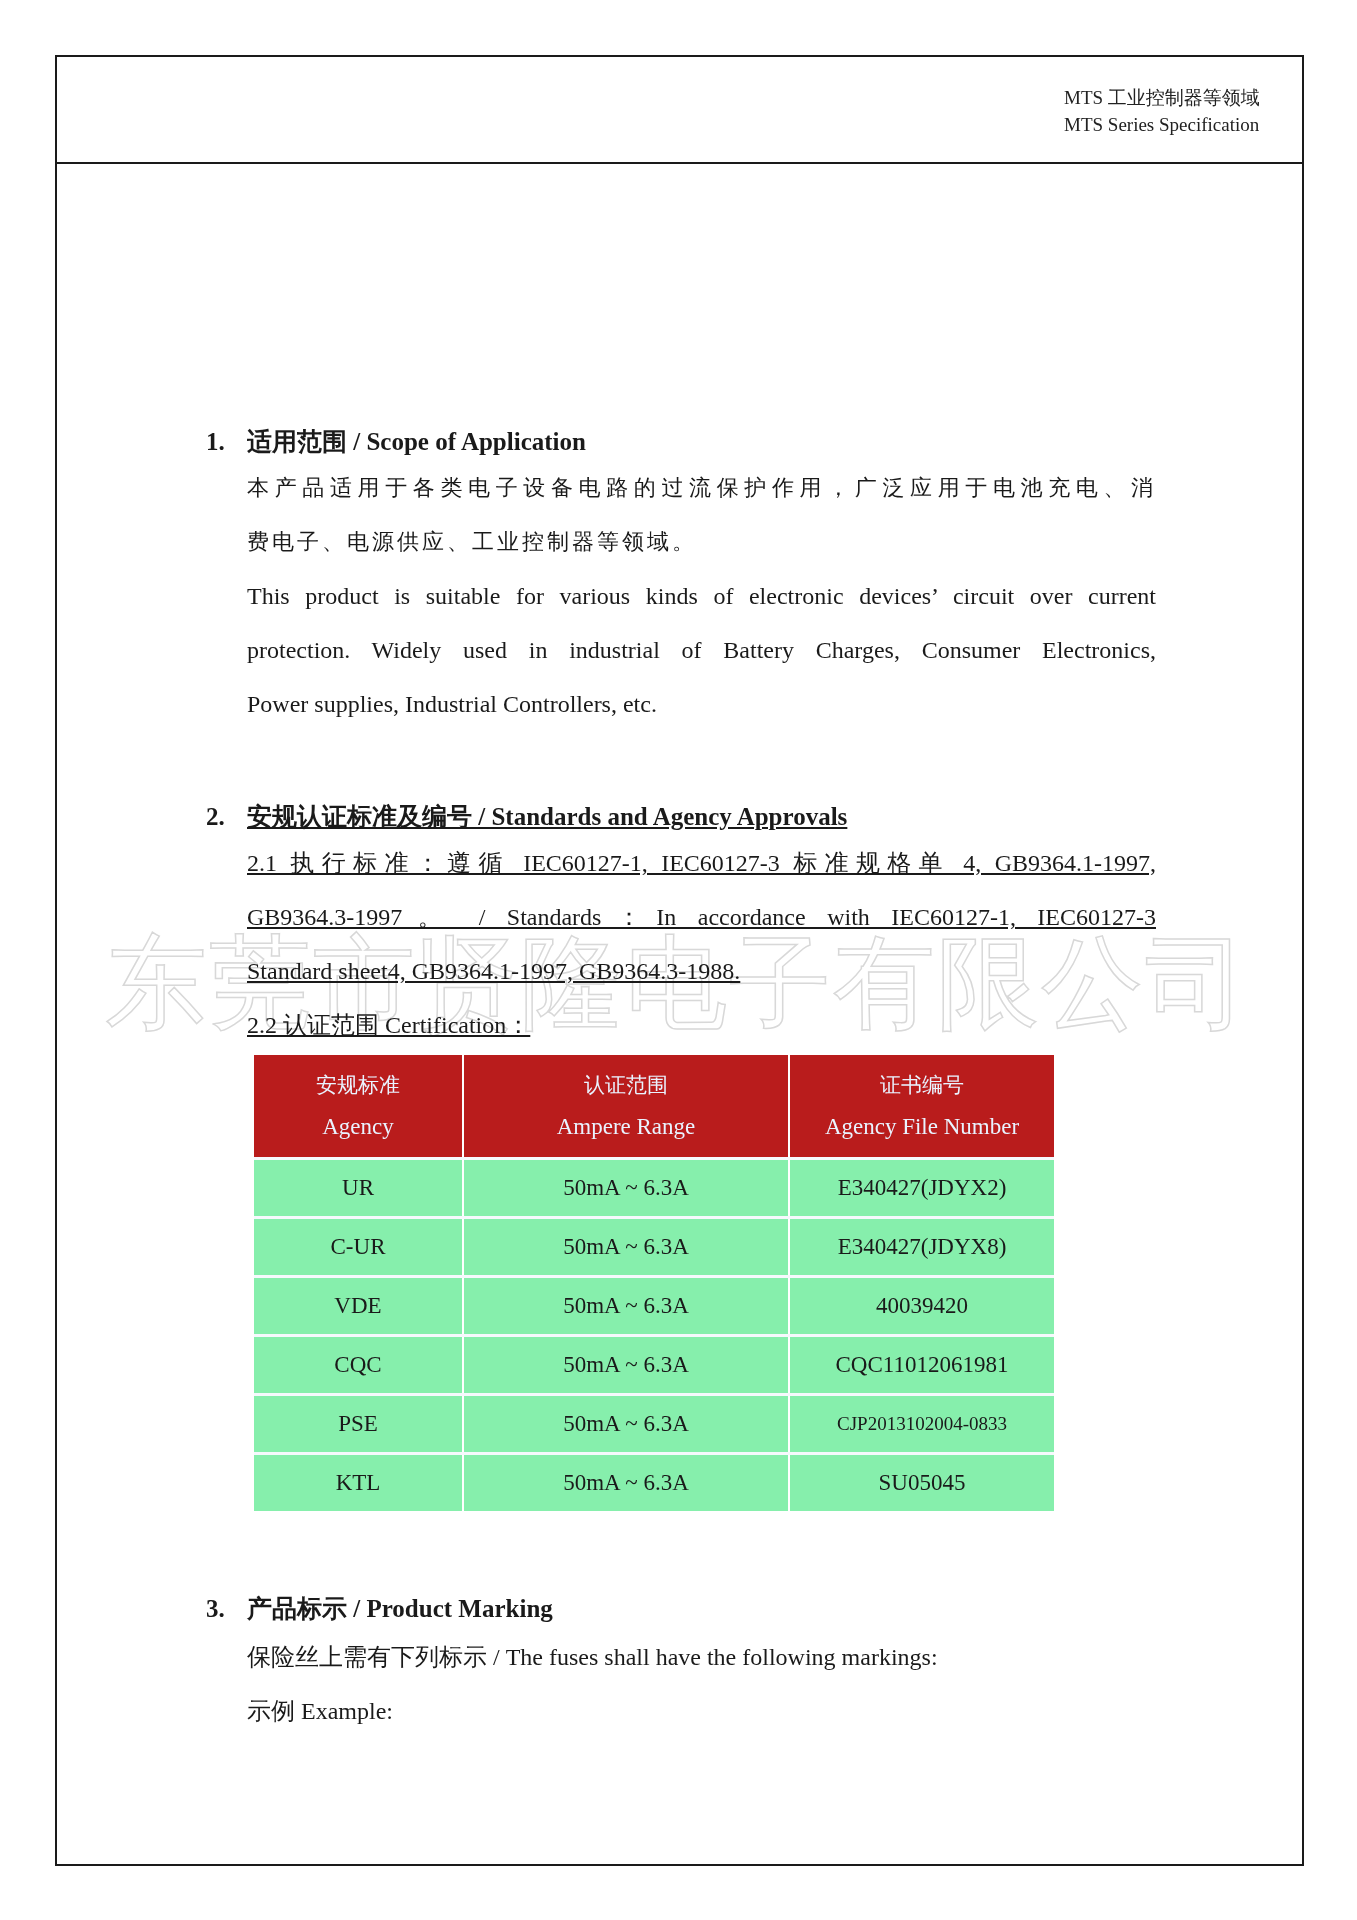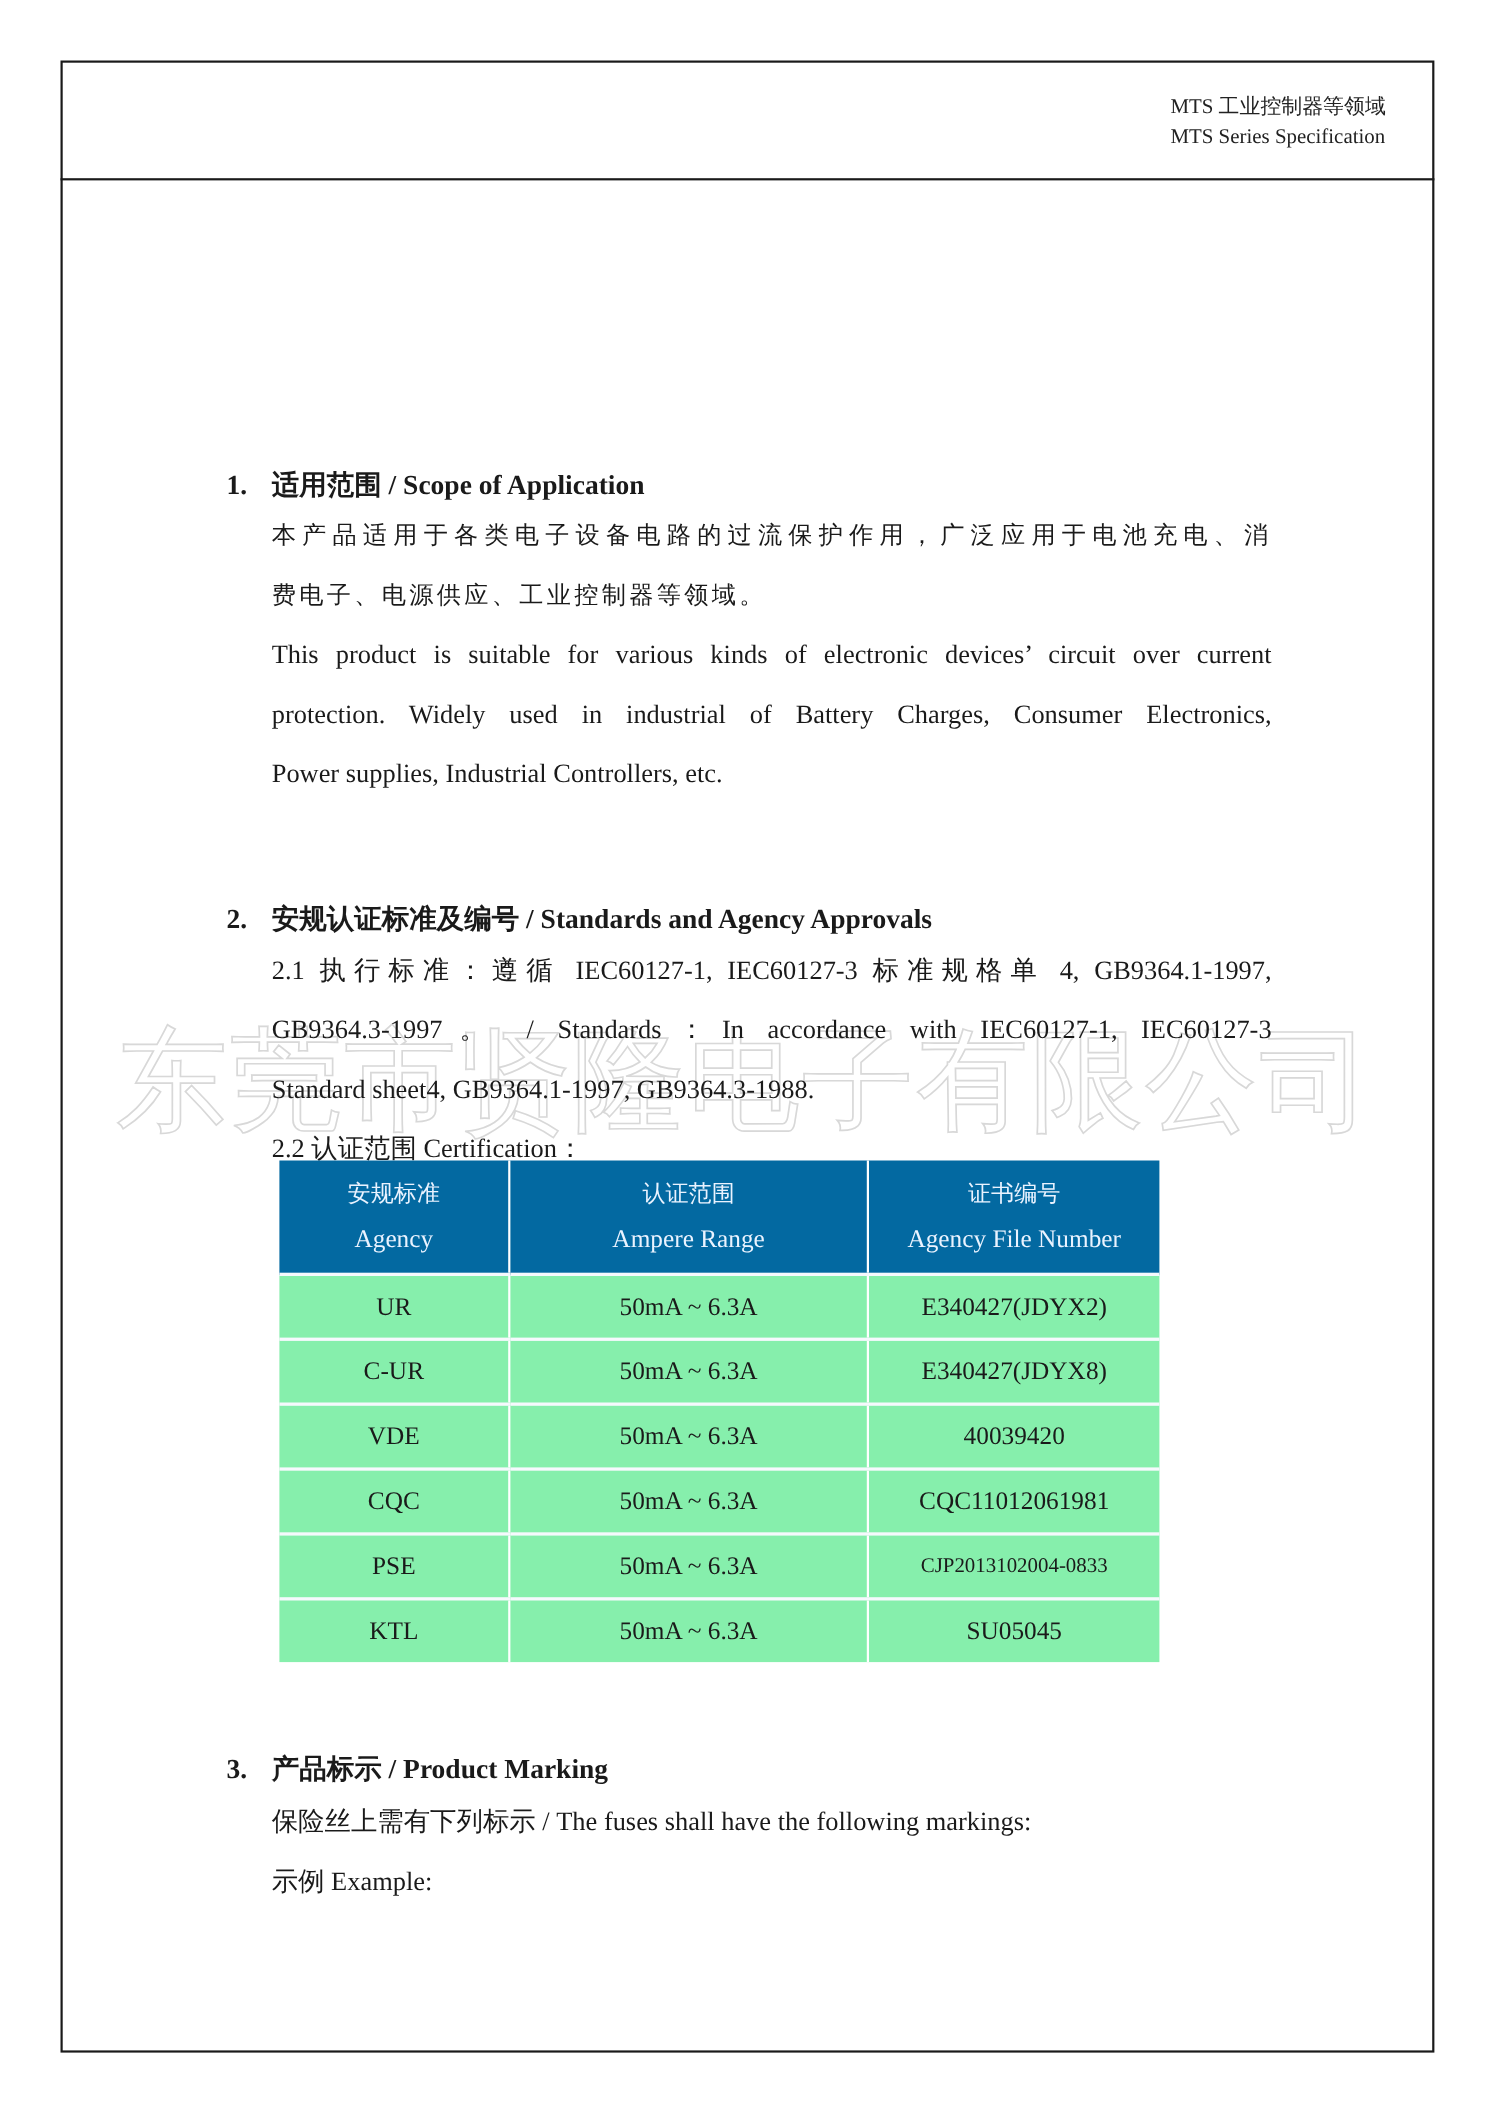--- a/index.html
+++ b/index.html
@@ -11,21 +11,21 @@
   .watermark { position:absolute; left:105px; top:928px; width:1140px; font-size:102px; line-height:110px;
     font-family:"DejaVu Sans", sans-serif; color:transparent; -webkit-text-stroke:1.5px #d8d8d8; letter-spacing:2px; white-space:nowrap; z-index:0; }
   .section { position:absolute; left:206px; width:950px; z-index:1; }
   .sec-head { font-weight:bold; font-size:25px; line-height:34px; white-space:nowrap; }
   .sec-head .num { display:inline-block; width:41px; }
   .para { margin-left:41px; font-size:24px; line-height:54px; text-align:justify; text-align-last:justify; }
   .para.last { text-align-last:left; }
   .cn { font-family:"DejaVu Sans", sans-serif; font-size:22px; letter-spacing:3px; }
   table.cert { position:absolute; left:254px; top:1055px; width:800px; border-collapse:collapse; z-index:1;
     font-size:23px; }
-  table.cert th { background:#0369a1; color:#eaf3ff; font-weight:normal; height:102px; line-height:42px; text-align:center;
+  table.cert th { background:#b91c1c; color:#eaf3ff; font-weight:normal; height:102px; line-height:42px; text-align:center;
     border-left:2px solid #ffffff; padding:0; }
   table.cert th:first-child { border-left:none; }
   table.cert td { background:#86efac; text-align:center; height:56px; border-top:3px solid #f6f9fd; border-left:2px solid #ffffff; padding:0; color:#1a1a1a; }
   table.cert td:first-child { border-left:none; }
   .th-cn { font-family:"DejaVu Sans", sans-serif; font-size:21px; display:block; }
   .small { font-size:19px; }
 </style>
 </head>
 <body>
 
@@ -43,21 +43,21 @@
   <div class="sec-head">
     <span class="num">1.</span><span>适用范围  / Scope of Application</span>
   </div>
   <div class="para cn" style="margin-top:2px;">本产品适用于各类电子设备电路的过流保护作用，广泛应用于电池充电、消</div>
   <div class="para cn last">费电子、电源供应、工业控制器等领域。</div>
   <div class="para">This product is suitable for various kinds of electronic devices’ circuit over current</div>
   <div class="para">protection. Widely used in industrial of Battery Charges, Consumer Electronics,</div>
   <div class="para last">Power supplies, Industrial Controllers, etc.</div>
 </div>
 
-<div class="section" style="top:820px;">
+<div class="section" style="top:800px;text-decoration:underline;">
   <div class="sec-head">
     <span class="num">2.</span><span>安规认证标准及编号  / Standards and Agency Approvals</span>
   </div>
   <div class="para" style="margin-top:2px;">2.1 执行标准：遵循 IEC60127-1, IEC60127-3 标准规格单 4, GB9364.1-1997,</div>
   <div class="para">GB9364.3-1997。 / Standards：In accordance with IEC60127-1, IEC60127-3</div>
   <div class="para last">Standard sheet4, GB9364.1-1997, GB9364.3-1988.</div>
   <div class="para last">2.2 认证范围  Certification：</div>
 </div>
 
 <table class="cert">

